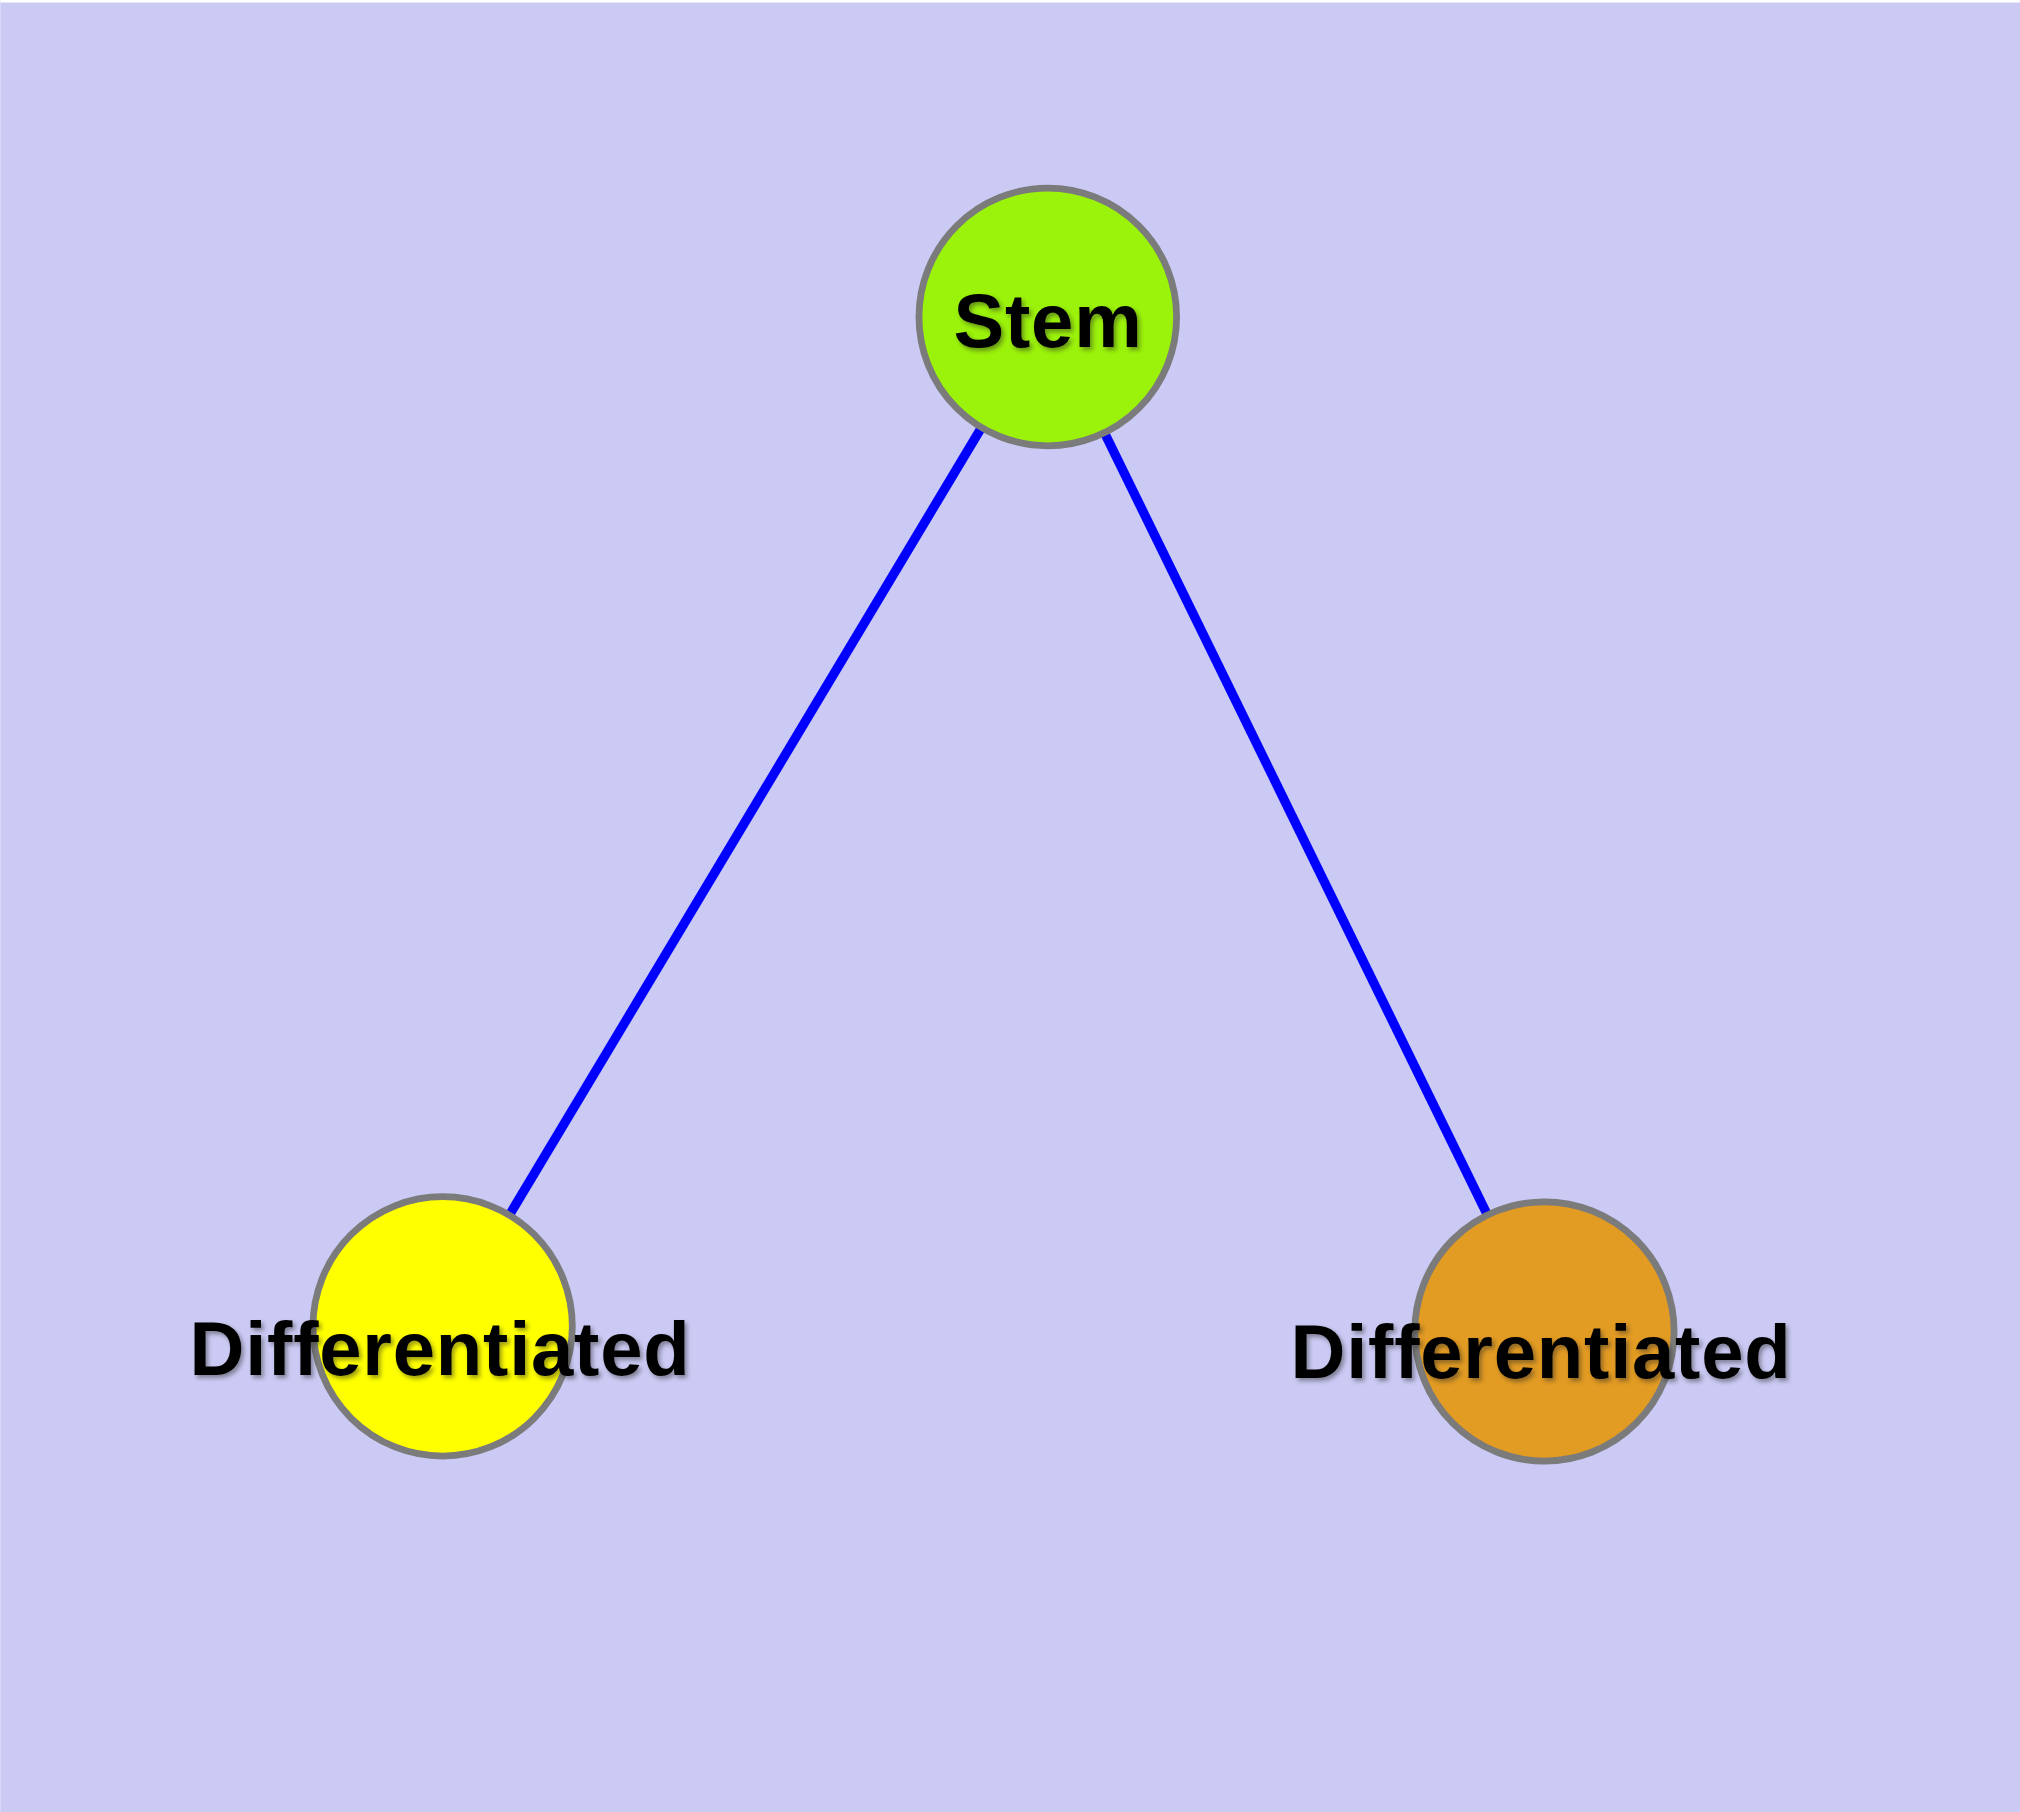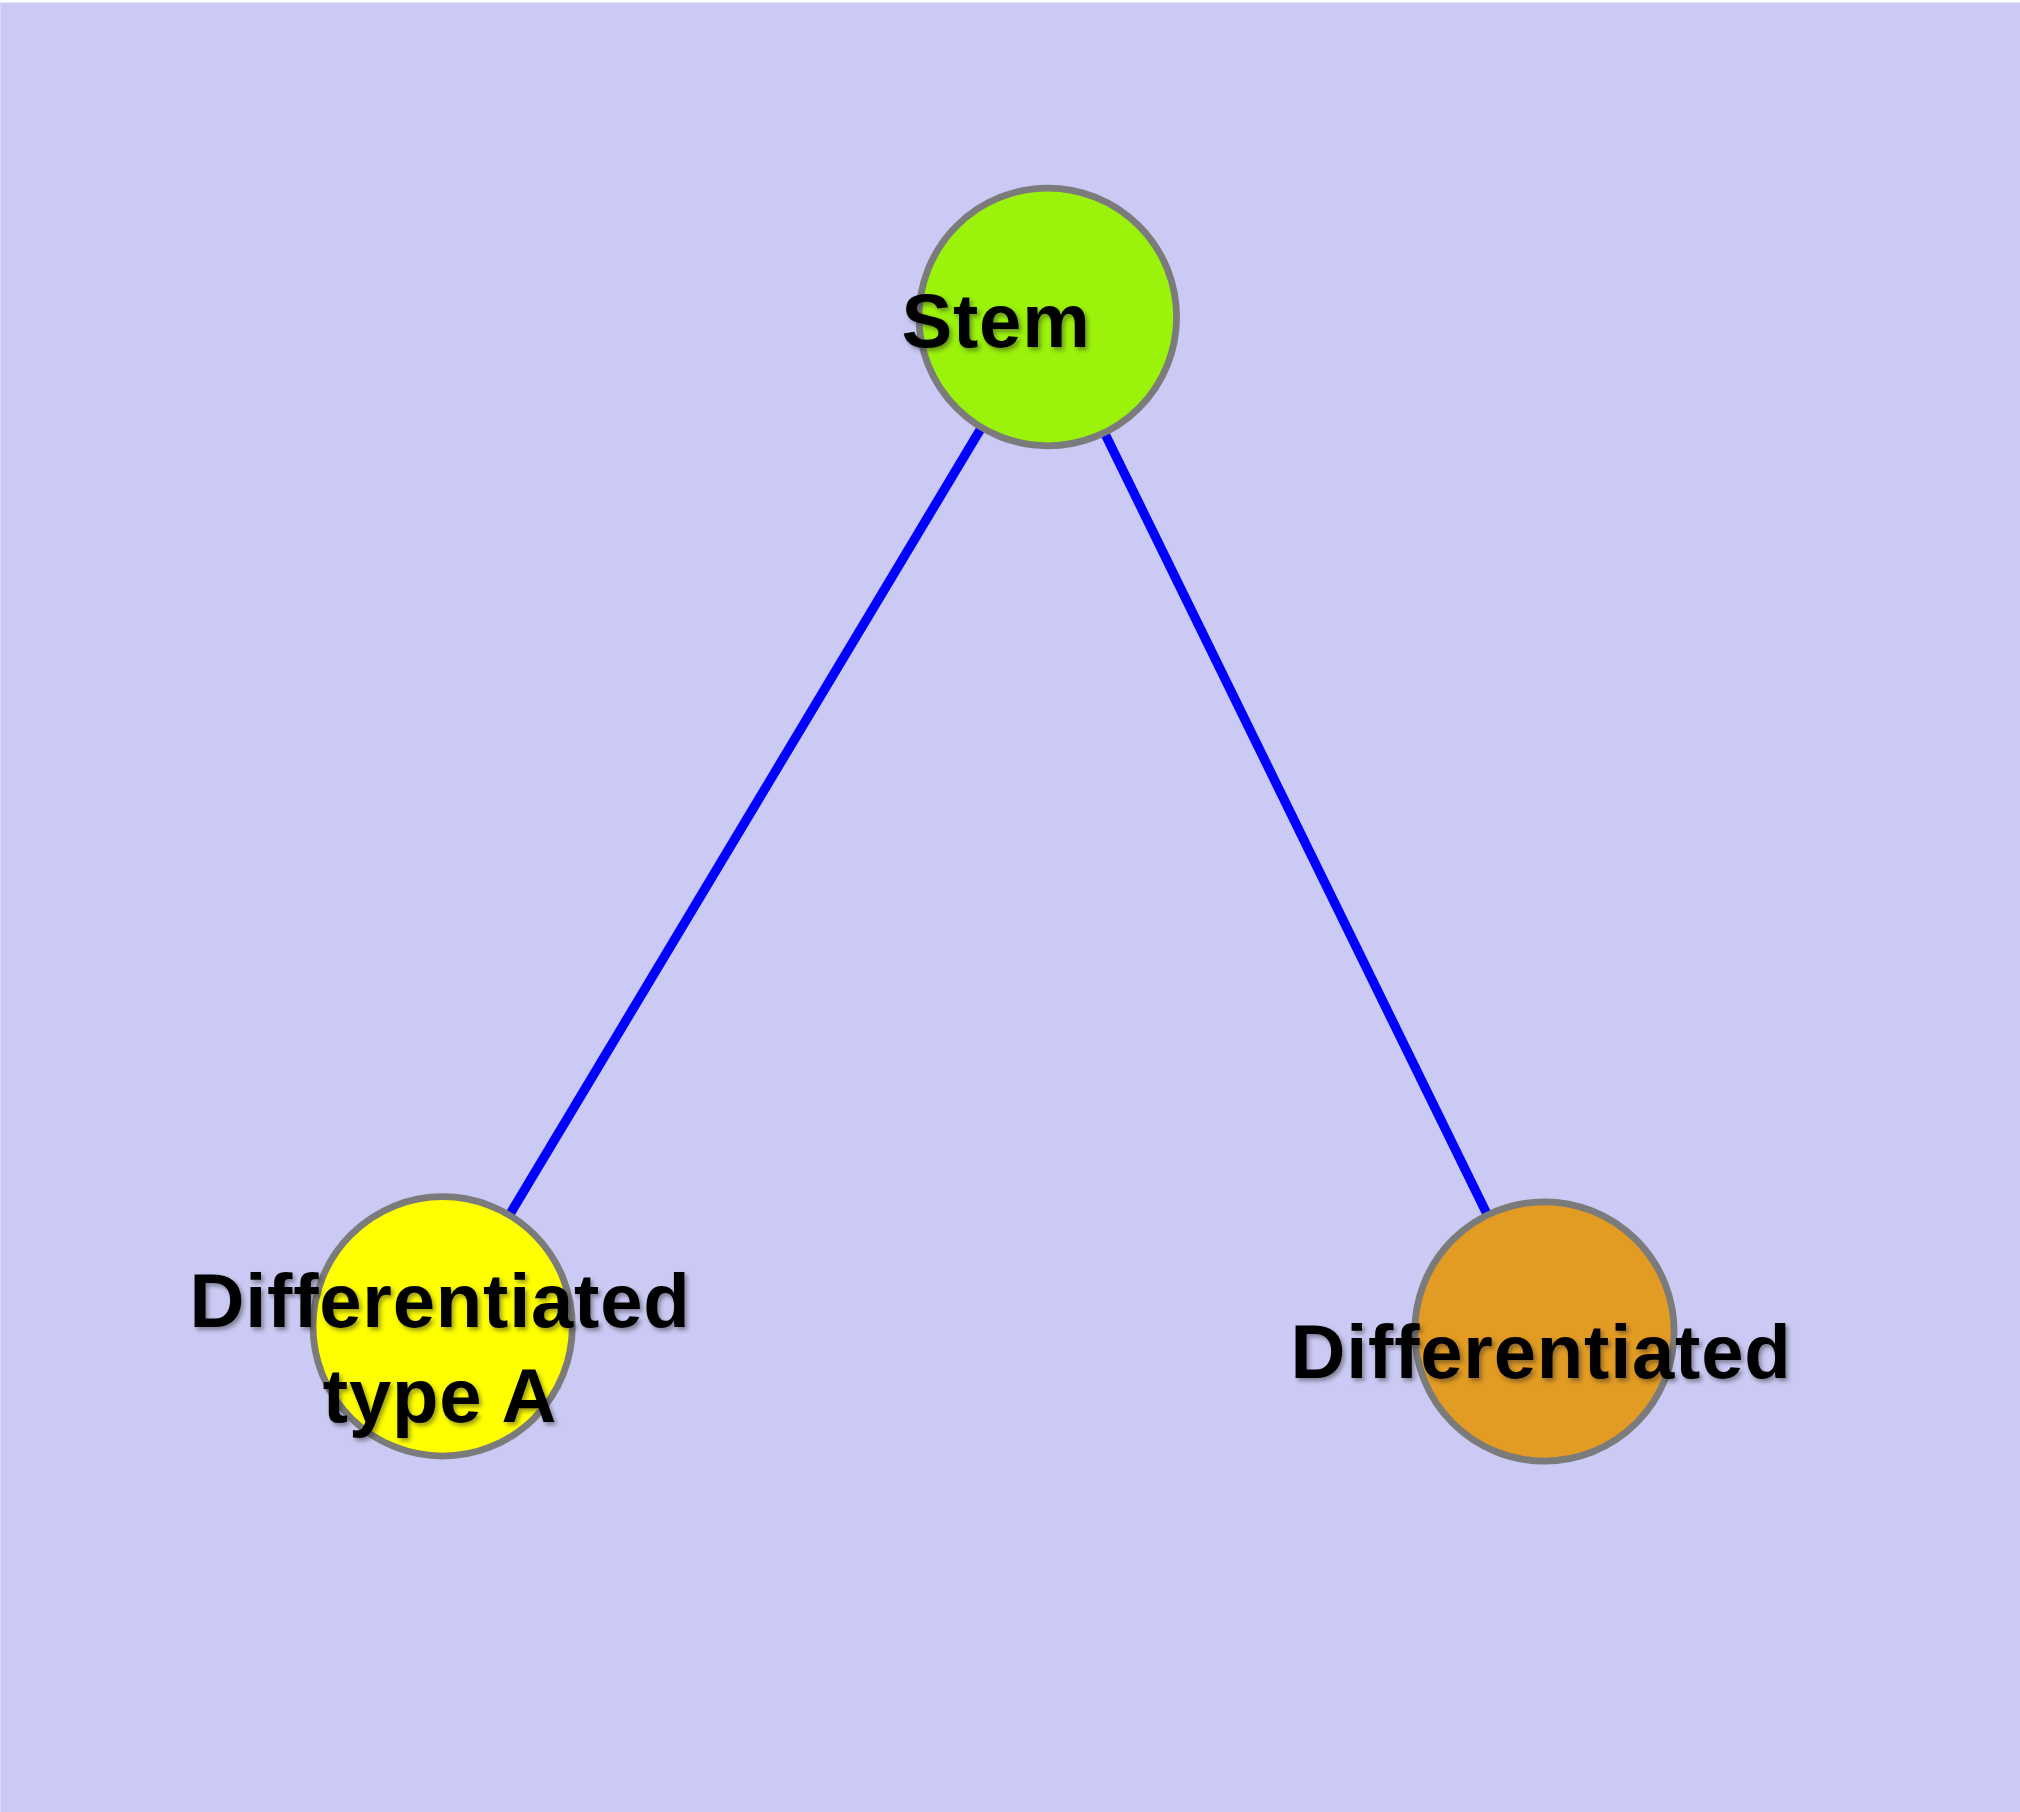--- a/index.html
+++ b/index.html
@@ -39,21 +39,21 @@
     line-height: 95px;
     letter-spacing: 0.8px;
     text-align: center;
     white-space: nowrap;
     text-shadow: 2.5px 3.4px 4.2px rgba(40, 40, 40, 0.45);
   }
   .label span {
     display: block;
     margin-left: 8px;
   }
-  #label-stem { left: 996px; top: 320px; }
+  #label-stem { left: 1048px; top: 320px; }
   #label-type-a { left: 436px; top: 1348px; }
   #label-type-b { left: 1537px; top: 1351px; }
 </style>
 </head>
 <body>
 
 <div class="canvas">
   <svg width="2021" height="1812" viewBox="0 0 2384 2138">
 
     <rect x="0" y="0" width="2384" height="2138" fill="#CACAF4"></rect>
@@ -68,20 +68,19 @@
 
     <circle class="node-circle" cx="522" cy="1565" r="153" fill="#FFFF00" stroke="#7B7B7B"></circle>
 
     <circle class="node-circle" cx="1822" cy="1571" r="153" fill="#E29B23" stroke="#7B7B7B"></circle>
   </svg>
 
   <div class="label" id="label-stem">Stem</div>
 
   <div class="label" id="label-type-a">
     <span>Differentiated</span>
-    <span>type A</span>
   </div>
 
   <div class="label" id="label-type-b">
     <span>Differentiated</span>
   </div>
 </div>
 
 
 </body></html>

